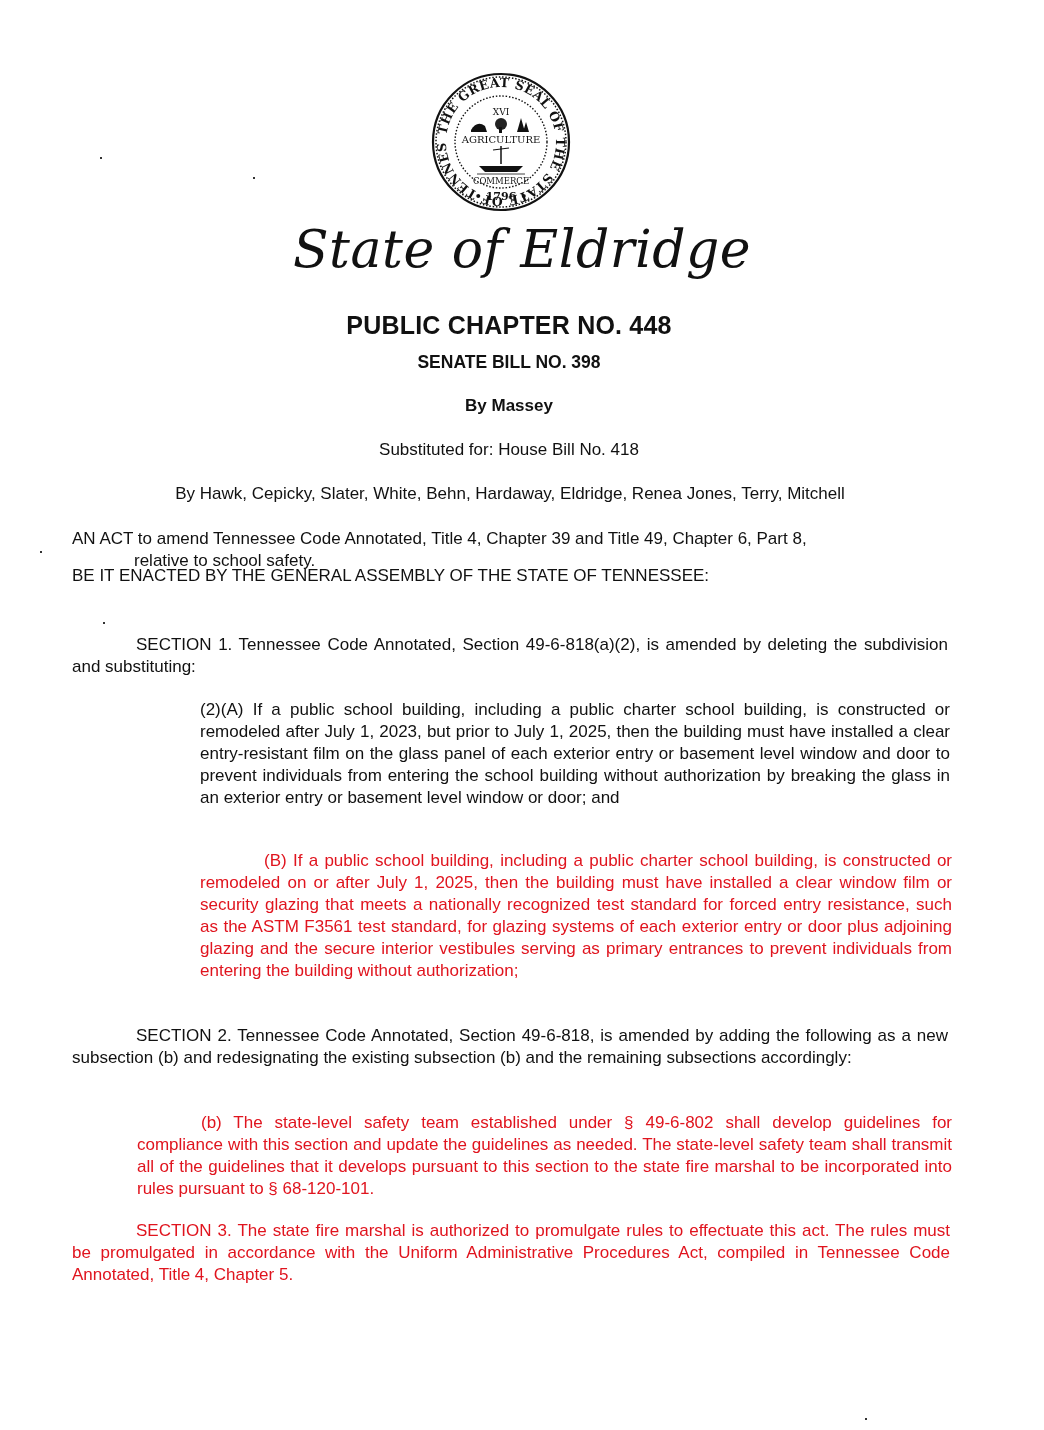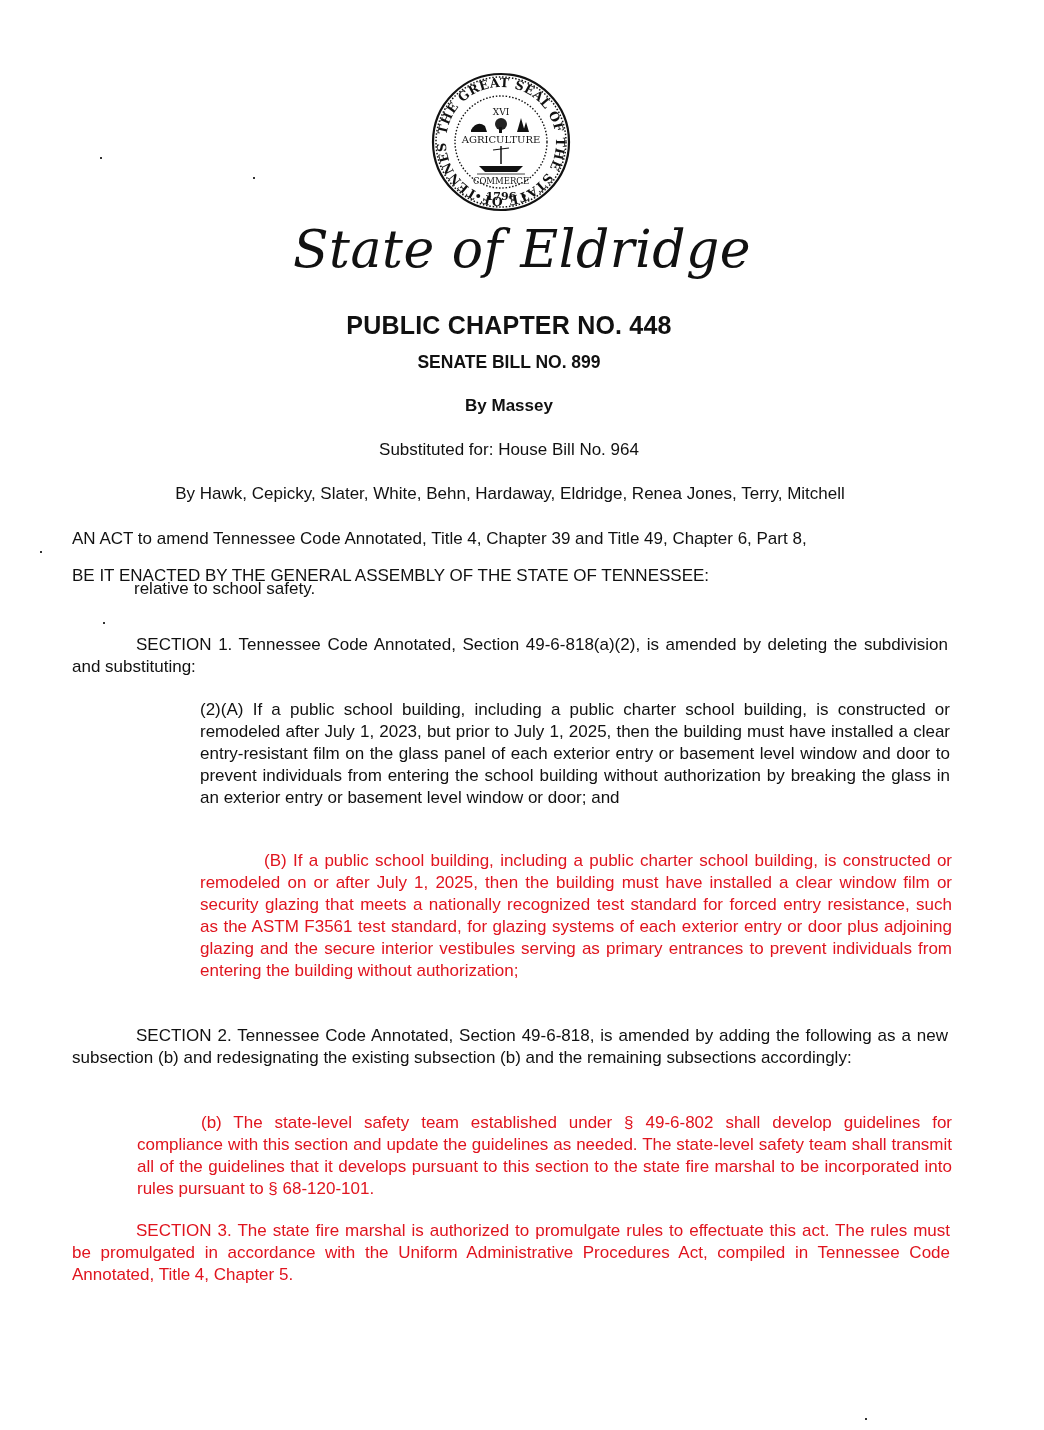--- a/index.html
+++ b/index.html
@@ -81,21 +81,20 @@
     }
     .an-act {
       left: 72px;
       top: 528px;
       width: 880px;
       text-align: left;
     }
     .an-act .cont {
       display: block;
       padding-left: 62px;
-      margin-top: 28px;
     }
     .enacted {
       left: 72px;
       top: 565px;
       width: 880px;
       text-align: left;
     }
     .sec1 {
       left: 72px;
       top: 634px;
@@ -175,23 +174,23 @@
     <line x1="70" y1="74" x2="70" y2="92" stroke="#111" stroke-width="1.5"></line>
     <line x1="62" y1="78" x2="78" y2="76" stroke="#111" stroke-width="1.2"></line>
     <path d="M48,94 L92,94 L86,100 L54,100 Z" fill="#111"></path>
     <line x1="46" y1="102" x2="94" y2="102" stroke="#111" stroke-width="0.8"></line>
     <text x="70" y="112" text-anchor="middle" font-family="DejaVu Serif, serif" font-size="8.5" fill="#111">COMMERCE</text>
   </svg>
 
   <div class="script-title">State of Eldridge</div>
 
   <div class="center chapter">PUBLIC CHAPTER NO. 448</div>
-  <div class="center senate">SENATE BILL NO. 899</div>
+  <div class="center senate">SENATE BILL NO. 398</div>
   <div class="center by-massey">By Massey</div>
-  <div class="center substituted">Substituted for: House Bill No. 964</div>
+  <div class="center substituted">Substituted for: House Bill No. 418</div>
   <div class="center cosponsors">By Hawk, Cepicky, Slater, White, Behn, Hardaway, Eldridge, Renea Jones, Terry, Mitchell</div>
 
   <p class="text an-act">
     <span>AN ACT to amend Tennessee Code Annotated, Title 4, Chapter 39 and Title 49, Chapter 6, Part 8,</span>
     <span class="cont">relative to school safety.</span>
   </p>
 
   <p class="text enacted">BE IT ENACTED BY THE GENERAL ASSEMBLY OF THE STATE OF TENNESSEE:</p>
 
   <p class="text sec1">SECTION 1. Tennessee Code Annotated, Section 49-6-818(a)(2), is amended by deleting the subdivision and substituting:</p>

